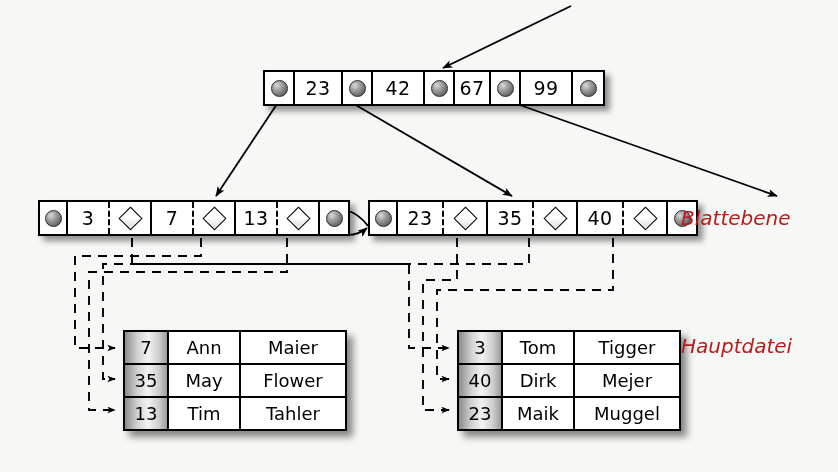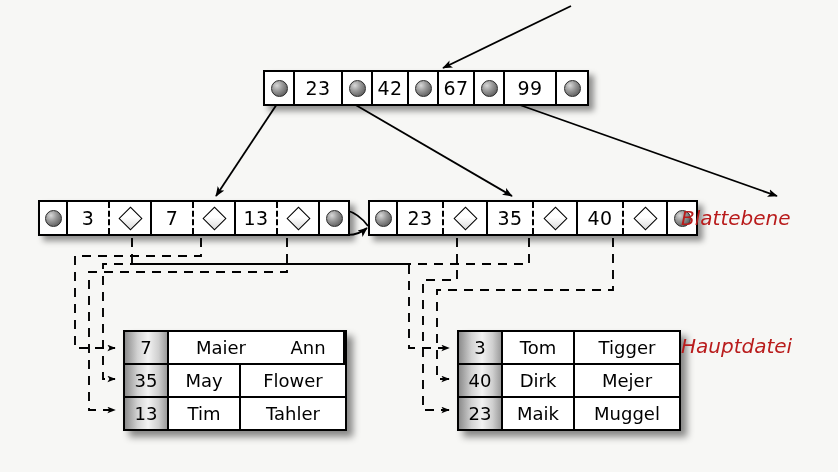--- a/index.html
+++ b/index.html
@@ -130,21 +130,21 @@
   </svg>
 
   <div class="node" style="left:258px;top:70px;height:36px;">
     <div class="cell ptr" style="width:30px;">
       <span class="sphere"></span>
     </div>
     <div class="cell key" style="width:48px;">23</div>
     <div class="cell ptr" style="width:30px;">
       <span class="sphere"></span>
     </div>
-    <div class="cell key" style="width:36px;">42</div>
+    <div class="cell key" style="width:52px;">42</div>
     <div class="cell ptr" style="width:30px;">
       <span class="sphere"></span>
     </div>
     <div class="cell key" style="width:36px;">67</div>
     <div class="cell ptr" style="width:30px;">
       <span class="sphere"></span>
     </div>
     <div class="cell key" style="width:52px;">99</div>
     <div class="cell ptr last" style="width:30px;">
       <span class="sphere"></span>
@@ -189,22 +189,22 @@
       <span class="diamond"></span>
     </div>
     <div class="cell ptr last" style="width:28px;">
       <span class="sphere"></span>
     </div>
   </div>
 
   <div class="table" style="left:118px;top:330px;">
     <div class="trow">
       <div class="tcell keycol">7</div>
+      <div class="tcell namecol">Ann</div>
       <div class="tcell surcol">Maier</div>
-      <div class="tcell namecol">Ann</div>
     </div>
     <div class="trow">
       <div class="tcell keycol">35</div>
       <div class="tcell namecol">May</div>
       <div class="tcell surcol">Flower</div>
     </div>
     <div class="trow lastrow">
       <div class="tcell keycol">13</div>
       <div class="tcell namecol">Tim</div>
       <div class="tcell surcol">Tahler</div>

